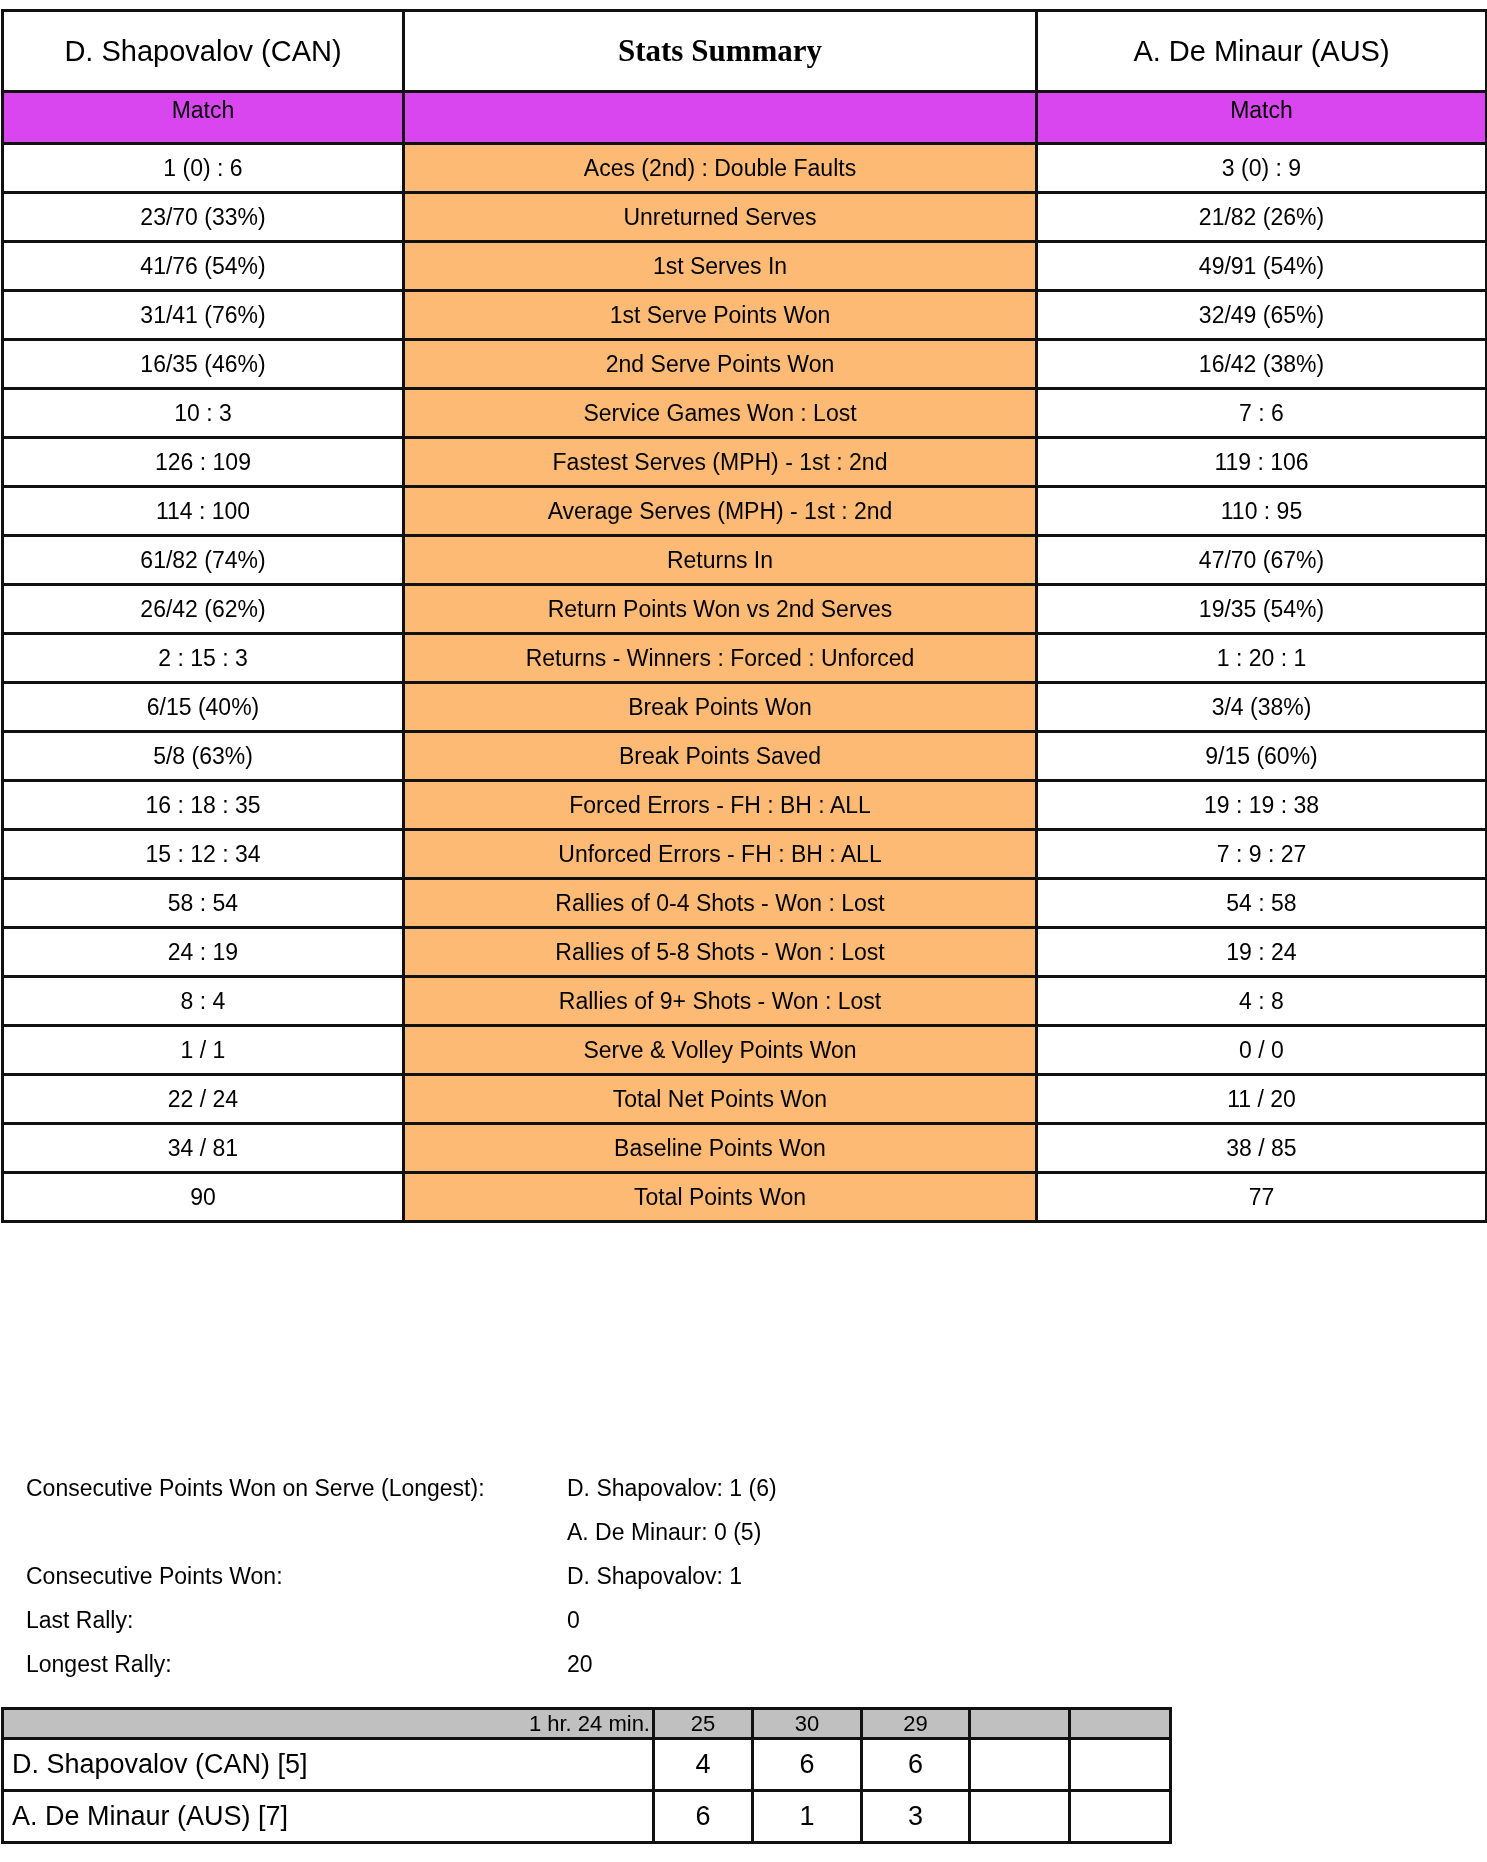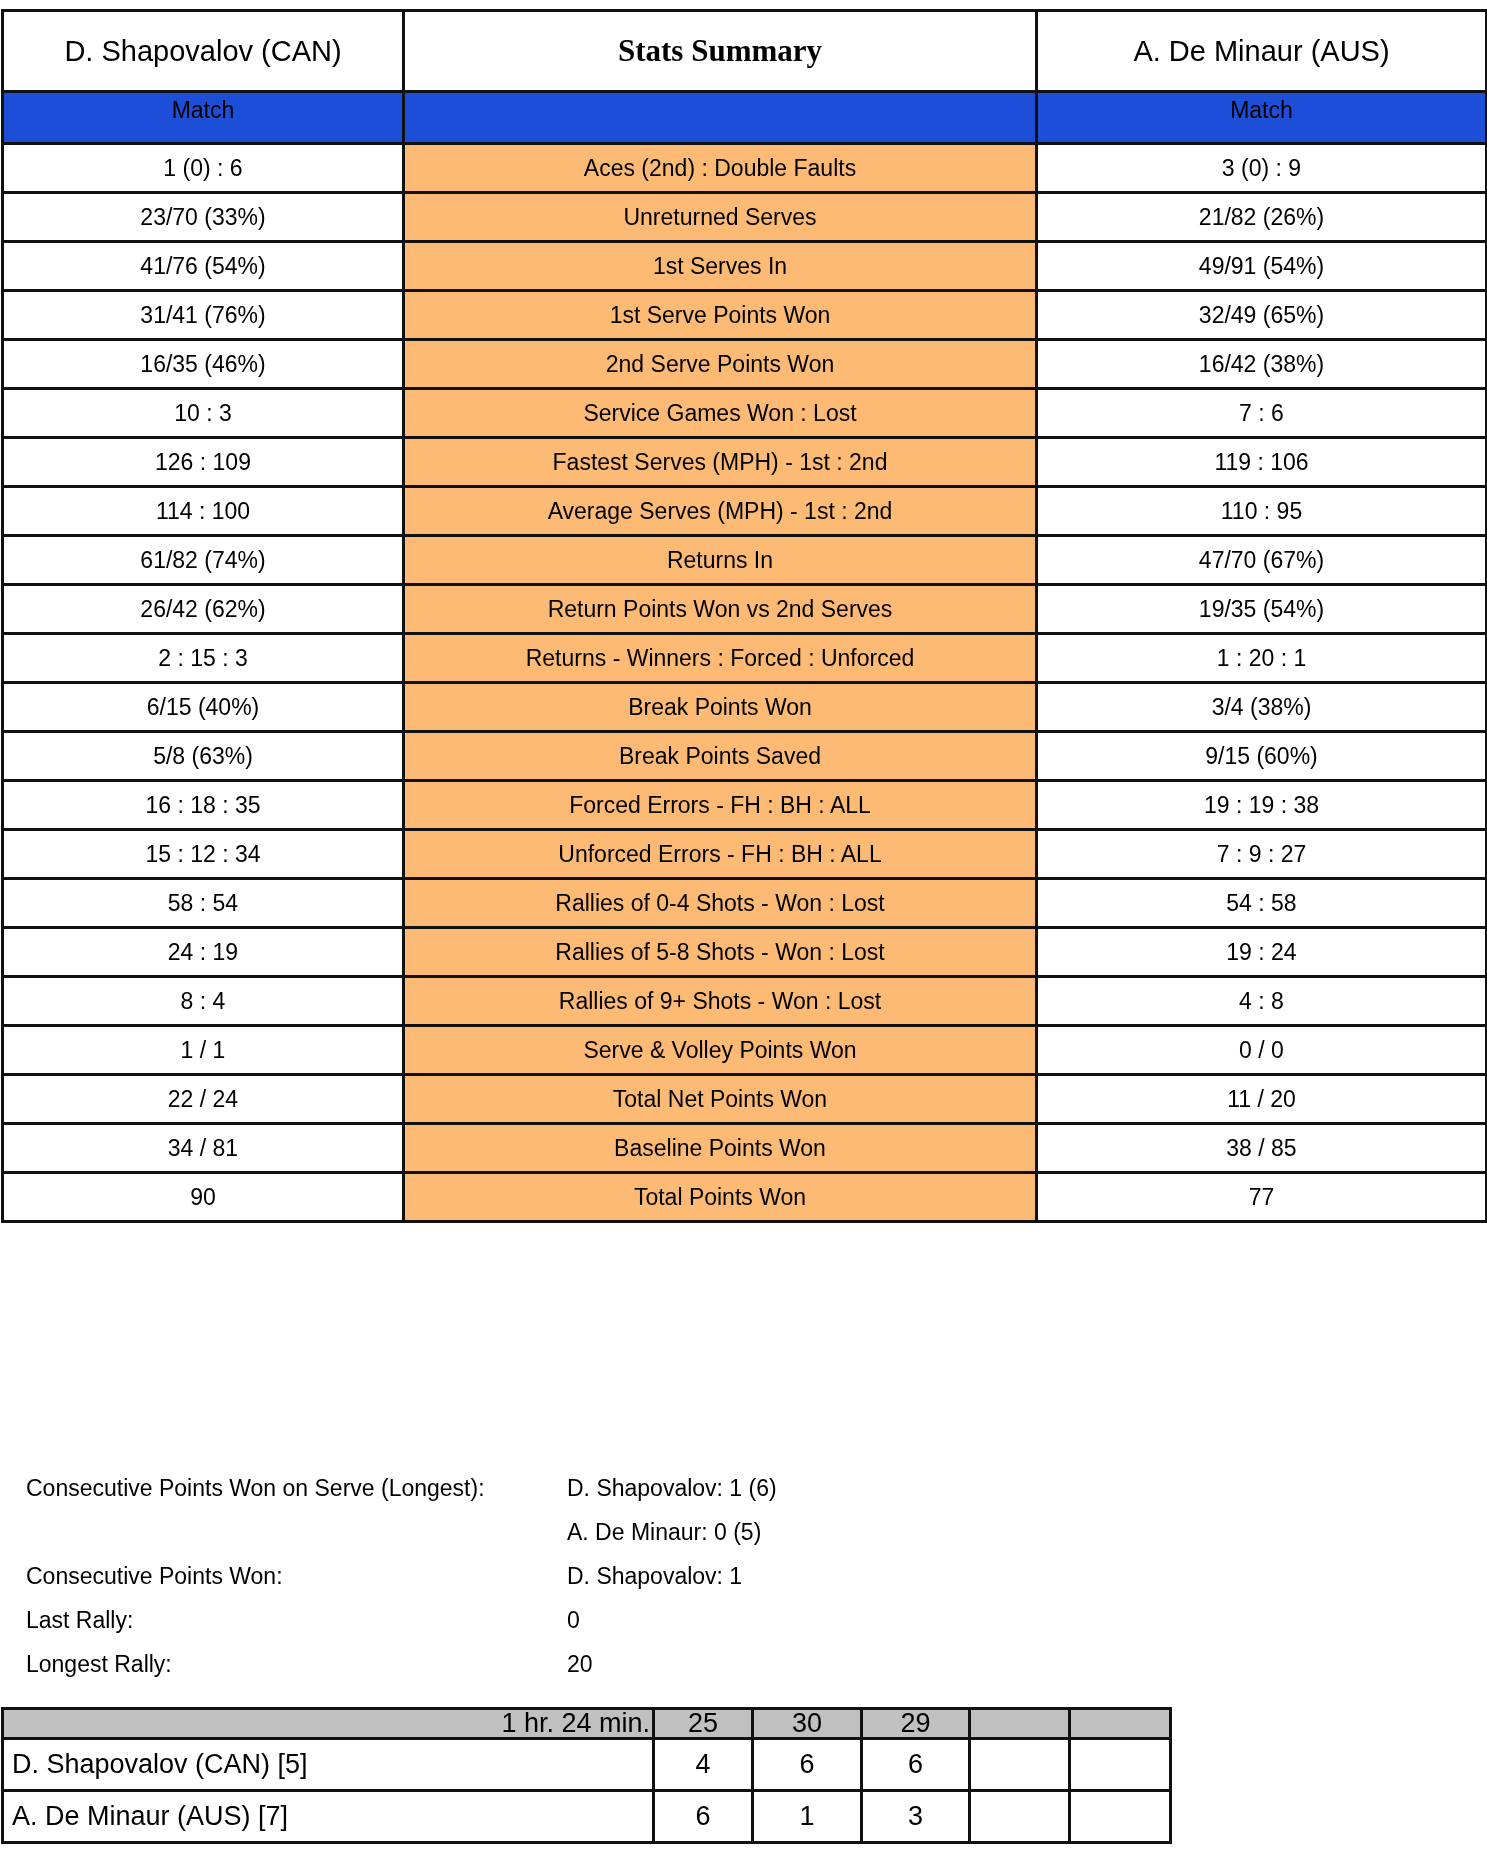--- a/index.html
+++ b/index.html
@@ -7,30 +7,30 @@
          font-family:"Liberation Sans", sans-serif; color:#000; }
   .main-table { position:absolute; left:1px; top:9px; width:1484px;
                 border-collapse:collapse; table-layout:fixed;padding-left:44px; }
   .main-table td { border:3px solid #111; text-align:center; padding:0;
                    font-size:23px; overflow:hidden; white-space:nowrap; }
   .main-table col.c1 { width:401px; }
   .main-table col.c2 { width:633px; }
   .main-table col.c3 { width:450px; }
   .hdr td { height:78px; font-size:29px; background:#fff; }
   .hdr td.title { font-weight:bold; font-size:31px;font-family:Liberation Serif, serif; }
-  .sub td { height:45px; background:#1d4ed8; vertical-align:top; font-size:23px; padding-top:4px; }
+  .sub td { height:45px; background:#d946ef; vertical-align:top; font-size:23px; padding-top:4px; }
   .row td { height:46px; }
   .row td.label { background:#fdba74; }
   .extras { position:absolute; left:26px; top:1470px; font-size:23px; }
   .extras .line { position:relative; height:44px; line-height:36px; }
   .extras .lbl { position:absolute; left:0; top:0; white-space:nowrap; }
   .extras .val { position:absolute; left:541px; top:0; white-space:nowrap; }
   .score-table { position:absolute; left:1px; top:1707px; border-collapse:collapse; table-layout:fixed; width:1168px; }
   .score-table td { border:3px solid #111; padding:0; font-size:27px; white-space:nowrap; overflow:hidden; }
-  .score-table .sh td { height:27px; background:#c0c0c0; text-align:center; line-height:27px; font-size:27px; }
+  .score-table .sh td { height:27px; background:#c0c0c0; text-align:center; line-height:27px; font-size:22px; }
   .score-table .sh td.dur { text-align:right; padding-right:2px; }
   .score-table .sr td { height:49px; text-align:center; }
   .score-table .sr td.pname { text-align:left; padding-left:8px; }
 </style>
 </head>
 <body>
 
 <table class="main-table">
   <colgroup>
       <col class="c1">

